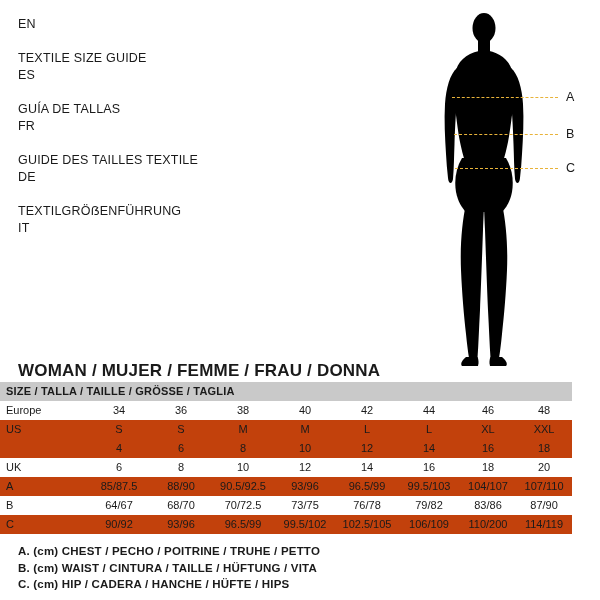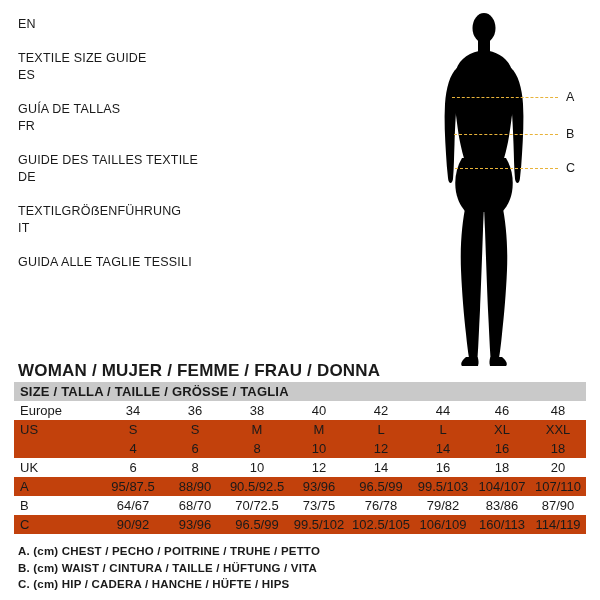--- a/index.html
+++ b/index.html
@@ -71,25 +71,25 @@
     position: absolute;
     left: 18px;
     top: 361px;
     font-size: 17px;
     font-weight: bold;
     letter-spacing: 0.2px;
   }
 
   #size-table {
     position: absolute;
-    left: 14px;
+    left: 0;
     top: 382px;
     width: 572px;
     border-collapse: collapse;
-    font-size: 13px;
+    font-size: 11px;
     table-layout: fixed;
   }
   #size-table td {
     padding: 2px 0 2px 0;
     text-align: center;
     line-height: 15px;
   }
   #size-table td.rowlabel {
     text-align: left;
     padding-left: 6px;
@@ -139,21 +139,20 @@
   <div class="lang-row">
     <span class="lang-code">FR</span>
     <span class="lang-text">GUIDE DES TAILLES TEXTILE</span>
   </div>
   <div class="lang-row">
     <span class="lang-code">DE</span>
     <span class="lang-text">TEXTILGRÖẞENFÜHRUNG</span>
   </div>
   <div class="lang-row">
     <span class="lang-code">IT</span>
-    <span class="lang-text">GUIDA ALLE TAGLIE TESSILI</span>
   </div>
 </div>
 
 <div id="figure-area">
   <svg id="figure-svg" width="200" height="365" viewBox="0 0 200 365">
     <g fill="#000000">
 
       <ellipse cx="84" cy="20" rx="11.5" ry="15"></ellipse>
 
       <path d="M78 32 L78 45 L90 45 L90 32 Z"></path>
@@ -286,21 +285,21 @@
       <td>10</td>
       <td>12</td>
       <td>14</td>
       <td>16</td>
       <td>18</td>
       <td>20</td>
     </tr>
 
     <tr class="shaded">
       <td class="rowlabel">A</td>
-      <td>95/87.5</td>
+      <td>85/87.5</td>
       <td>88/90</td>
       <td>90.5/92.5</td>
       <td>93/96</td>
       <td>96.5/99</td>
       <td>99.5/103</td>
       <td>104/107</td>
       <td>107/110</td>
     </tr>
 
     <tr class="plain">
@@ -316,21 +315,21 @@
     </tr>
 
     <tr class="shaded">
       <td class="rowlabel">C</td>
       <td>90/92</td>
       <td>93/96</td>
       <td>96.5/99</td>
       <td>99.5/102</td>
       <td>102.5/105</td>
       <td>106/109</td>
-      <td>160/113</td>
+      <td>110/200</td>
       <td>114/119</td>
     </tr>
   </tbody>
 </table>
 
 <div id="legend">
   <div class="legend-row">A. (cm) CHEST / PECHO / POITRINE / TRUHE / PETTO</div>
   <div class="legend-row">B. (cm) WAIST / CINTURA / TAILLE / HÜFTUNG / VITA</div>
   <div class="legend-row">C. (cm) HIP / CADERA / HANCHE / HÜFTE / HIPS</div>
 </div>

